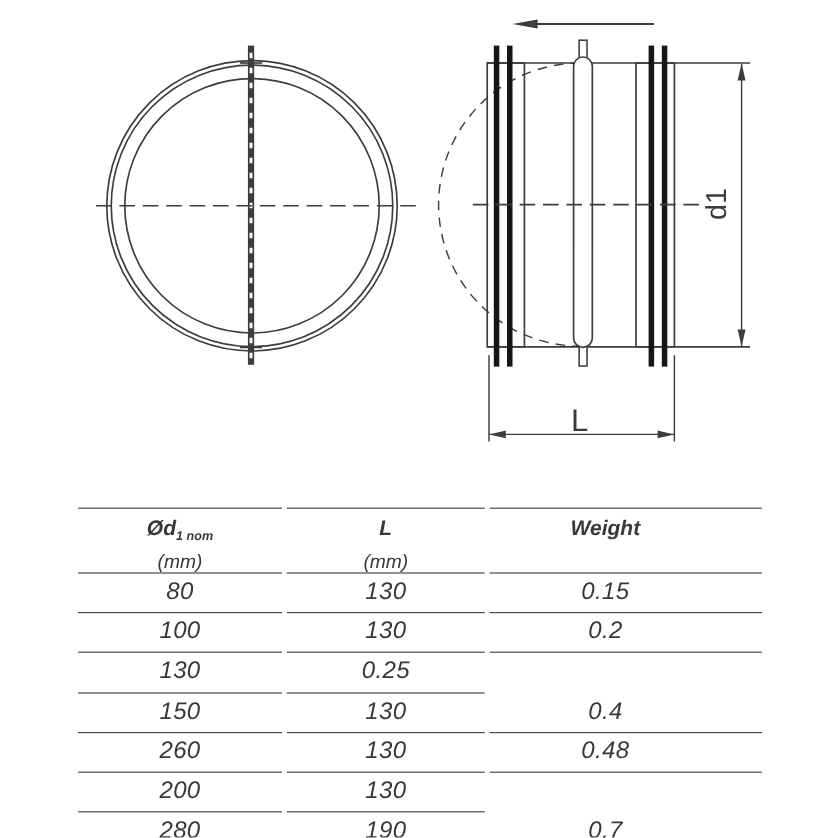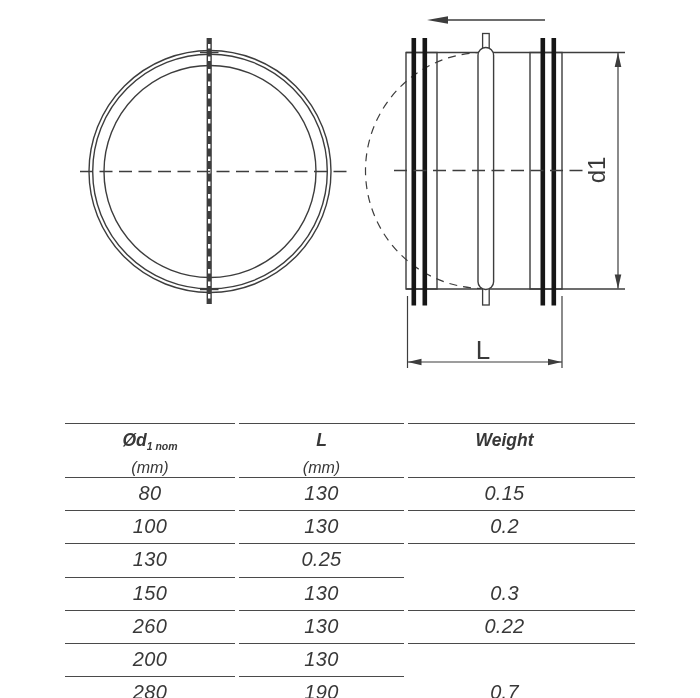--- a/index.html
+++ b/index.html
@@ -116,26 +116,26 @@
     <div>130</div>
     <div>0.2</div>
   </div>
   <div class="t-row t-body">
     <div>130</div>
     <div>0.25</div>
   </div>
   <div class="t-row t-body">
     <div>150</div>
     <div>130</div>
-    <div>0.3</div>
+    <div>0.4</div>
   </div>
   <div class="t-row t-body">
     <div>260</div>
     <div>130</div>
-    <div>0.22</div>
+    <div>0.48</div>
   </div>
   <div class="t-row t-body">
     <div>200</div>
     <div>130</div>
   </div>
   <div class="t-row t-body">
     <div>280</div>
     <div>190</div>
     <div>0.7</div>
   </div>

